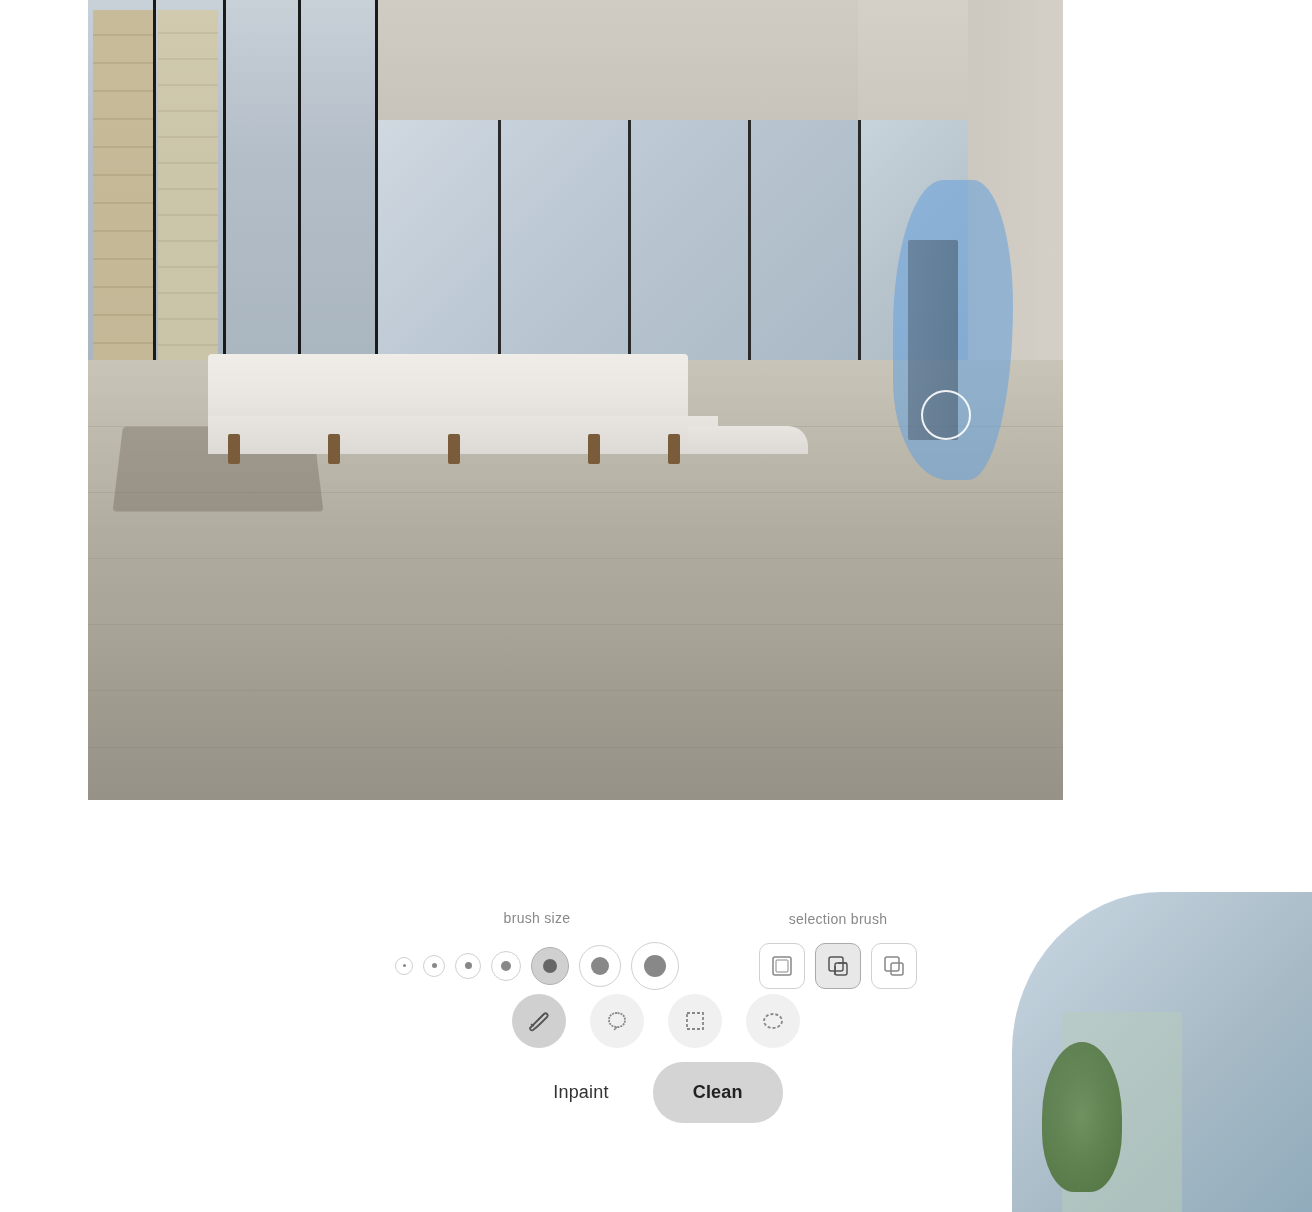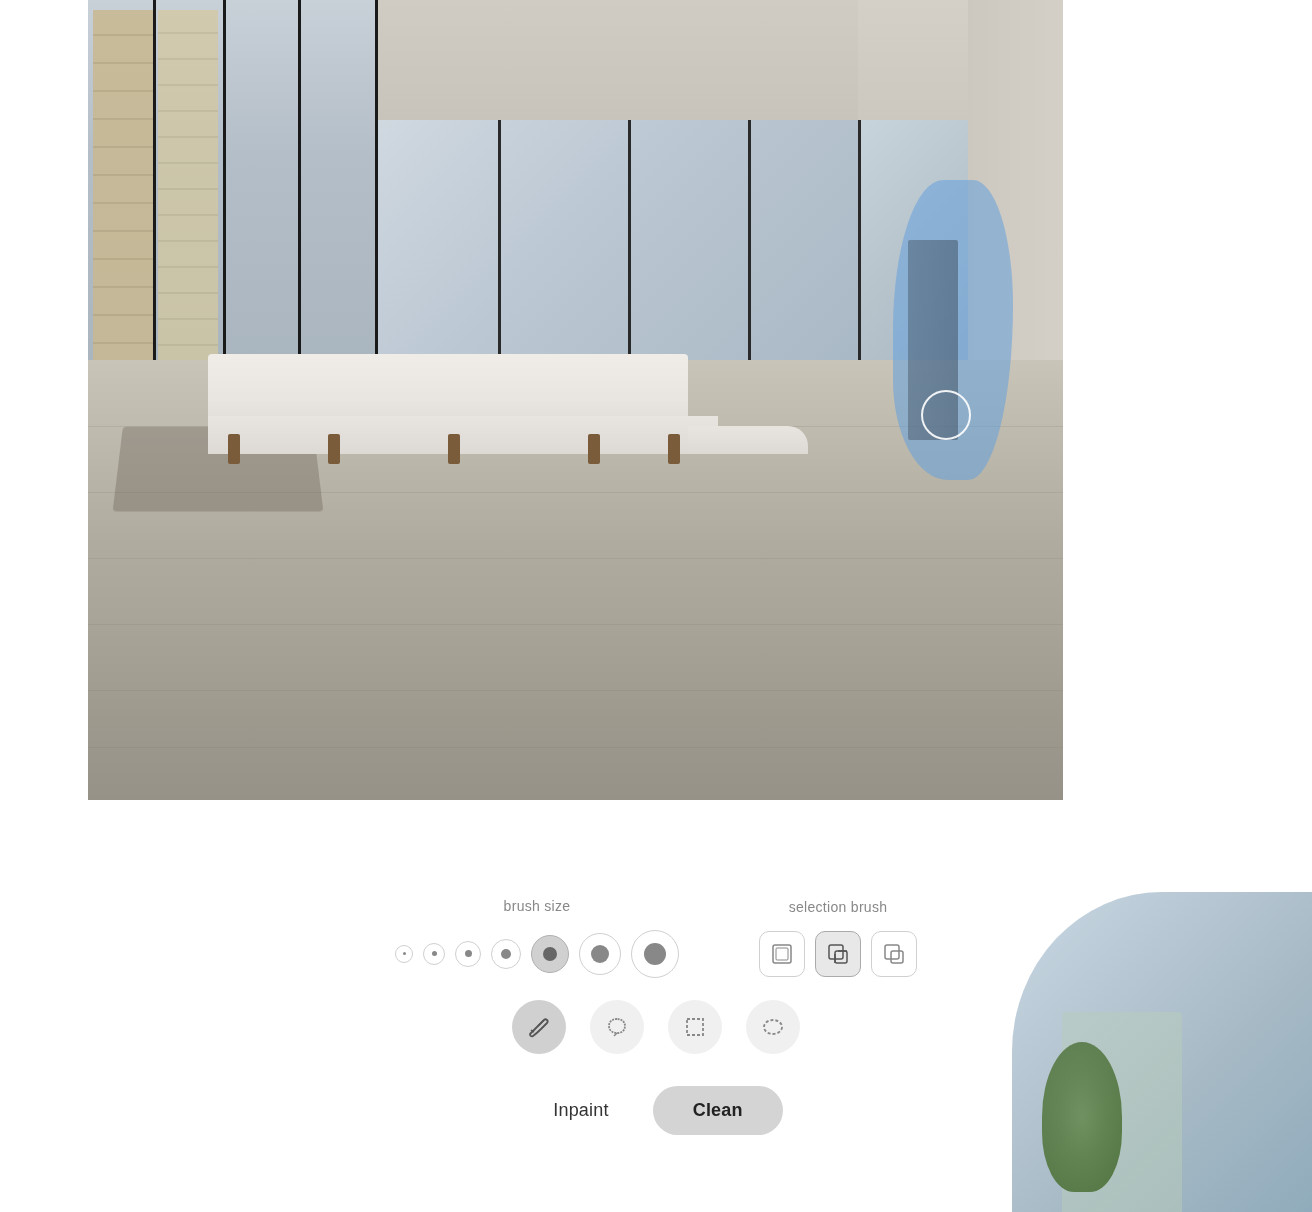--- a/index.html
+++ b/index.html
@@ -172,21 +172,21 @@
       position: absolute;
       bottom: 0;
       left: 0;
       width: 1312px;
       height: 412px;
       background: #ffffff;
       display: flex;
       flex-direction: column;
       align-items: center;
       justify-content: center;
-      gap: 22px;
+      gap: 4px;
     }
 
     
     .controls-row {
       display: flex;
       align-items: center;
       justify-content: center;
       gap: 80px;
       margin-top: 20px;
     }
@@ -305,21 +305,21 @@
     }
 
     .btn-clean {
       background: #d4d4d4;
       border: none;
       border-radius: 30px;
       font-size: 18px;
       font-weight: 600;
       color: #222222;
       cursor: pointer;
-      padding: 14px 40px;
+      padding: 20px 40px;
       letter-spacing: 0.2px;
     }
 
     
     .peek-image {
       position: absolute;
       bottom: 0;
       right: 0;
       width: 300px;
       height: 320px;

